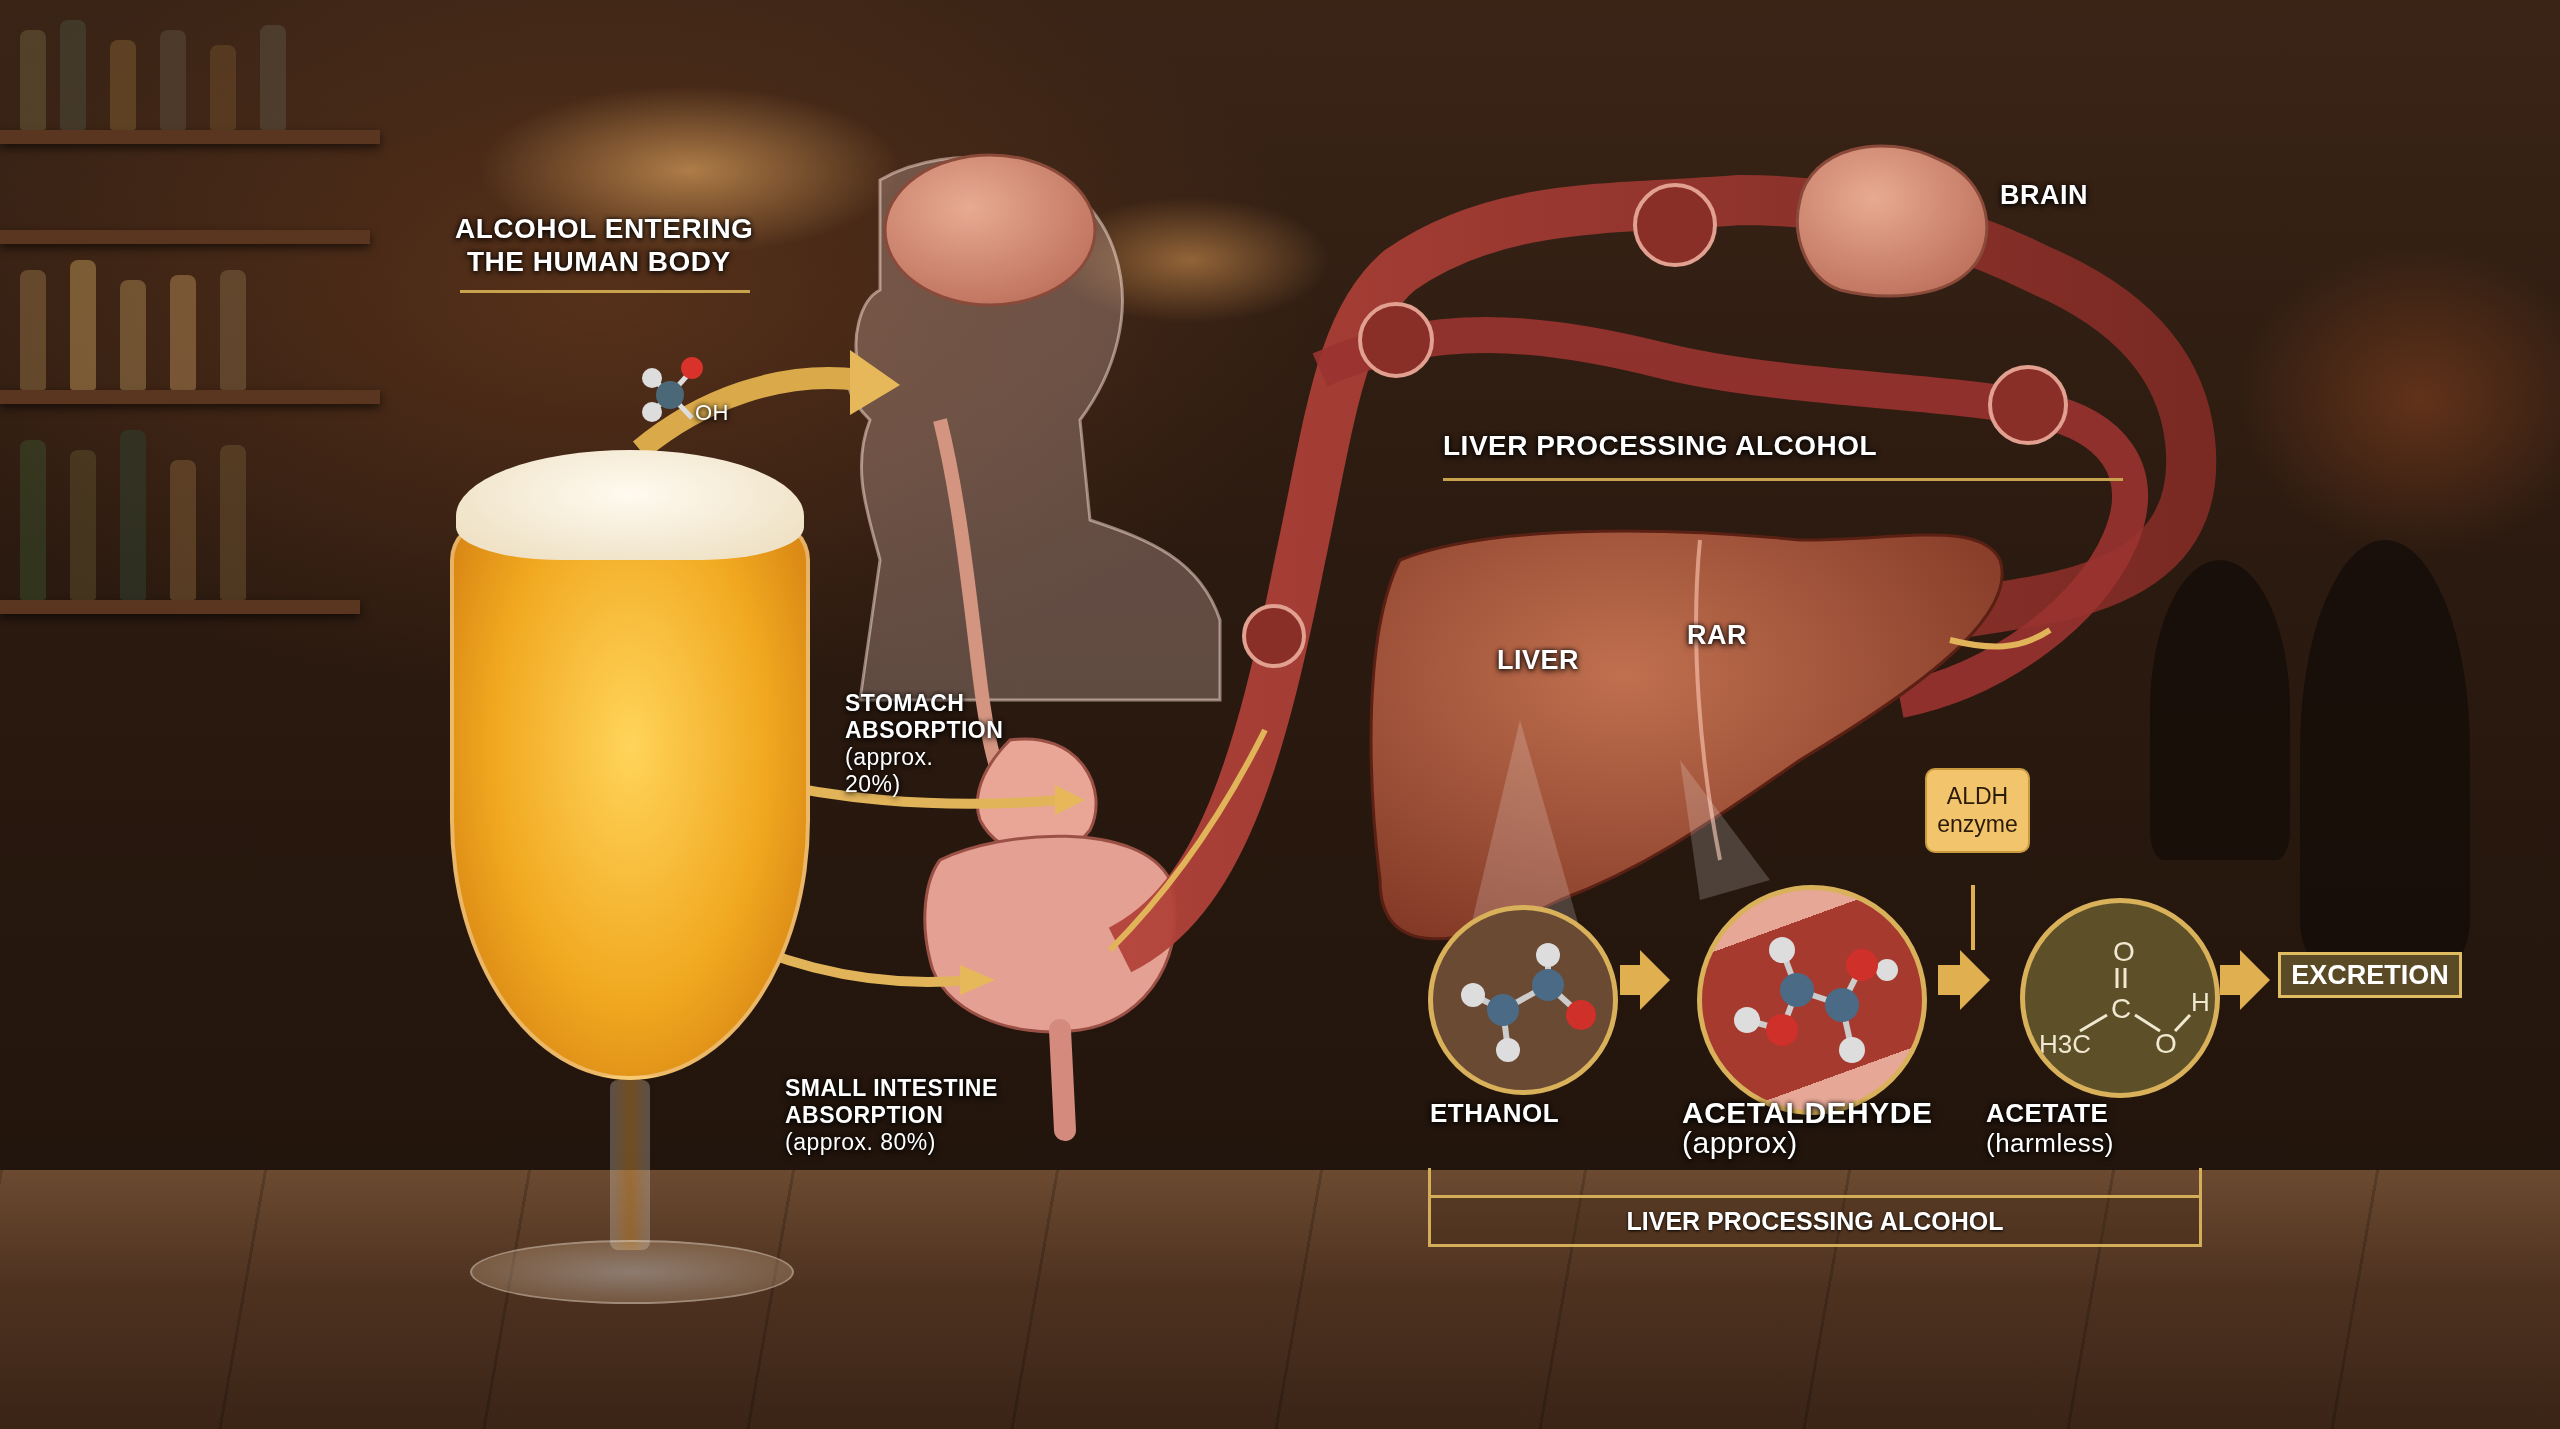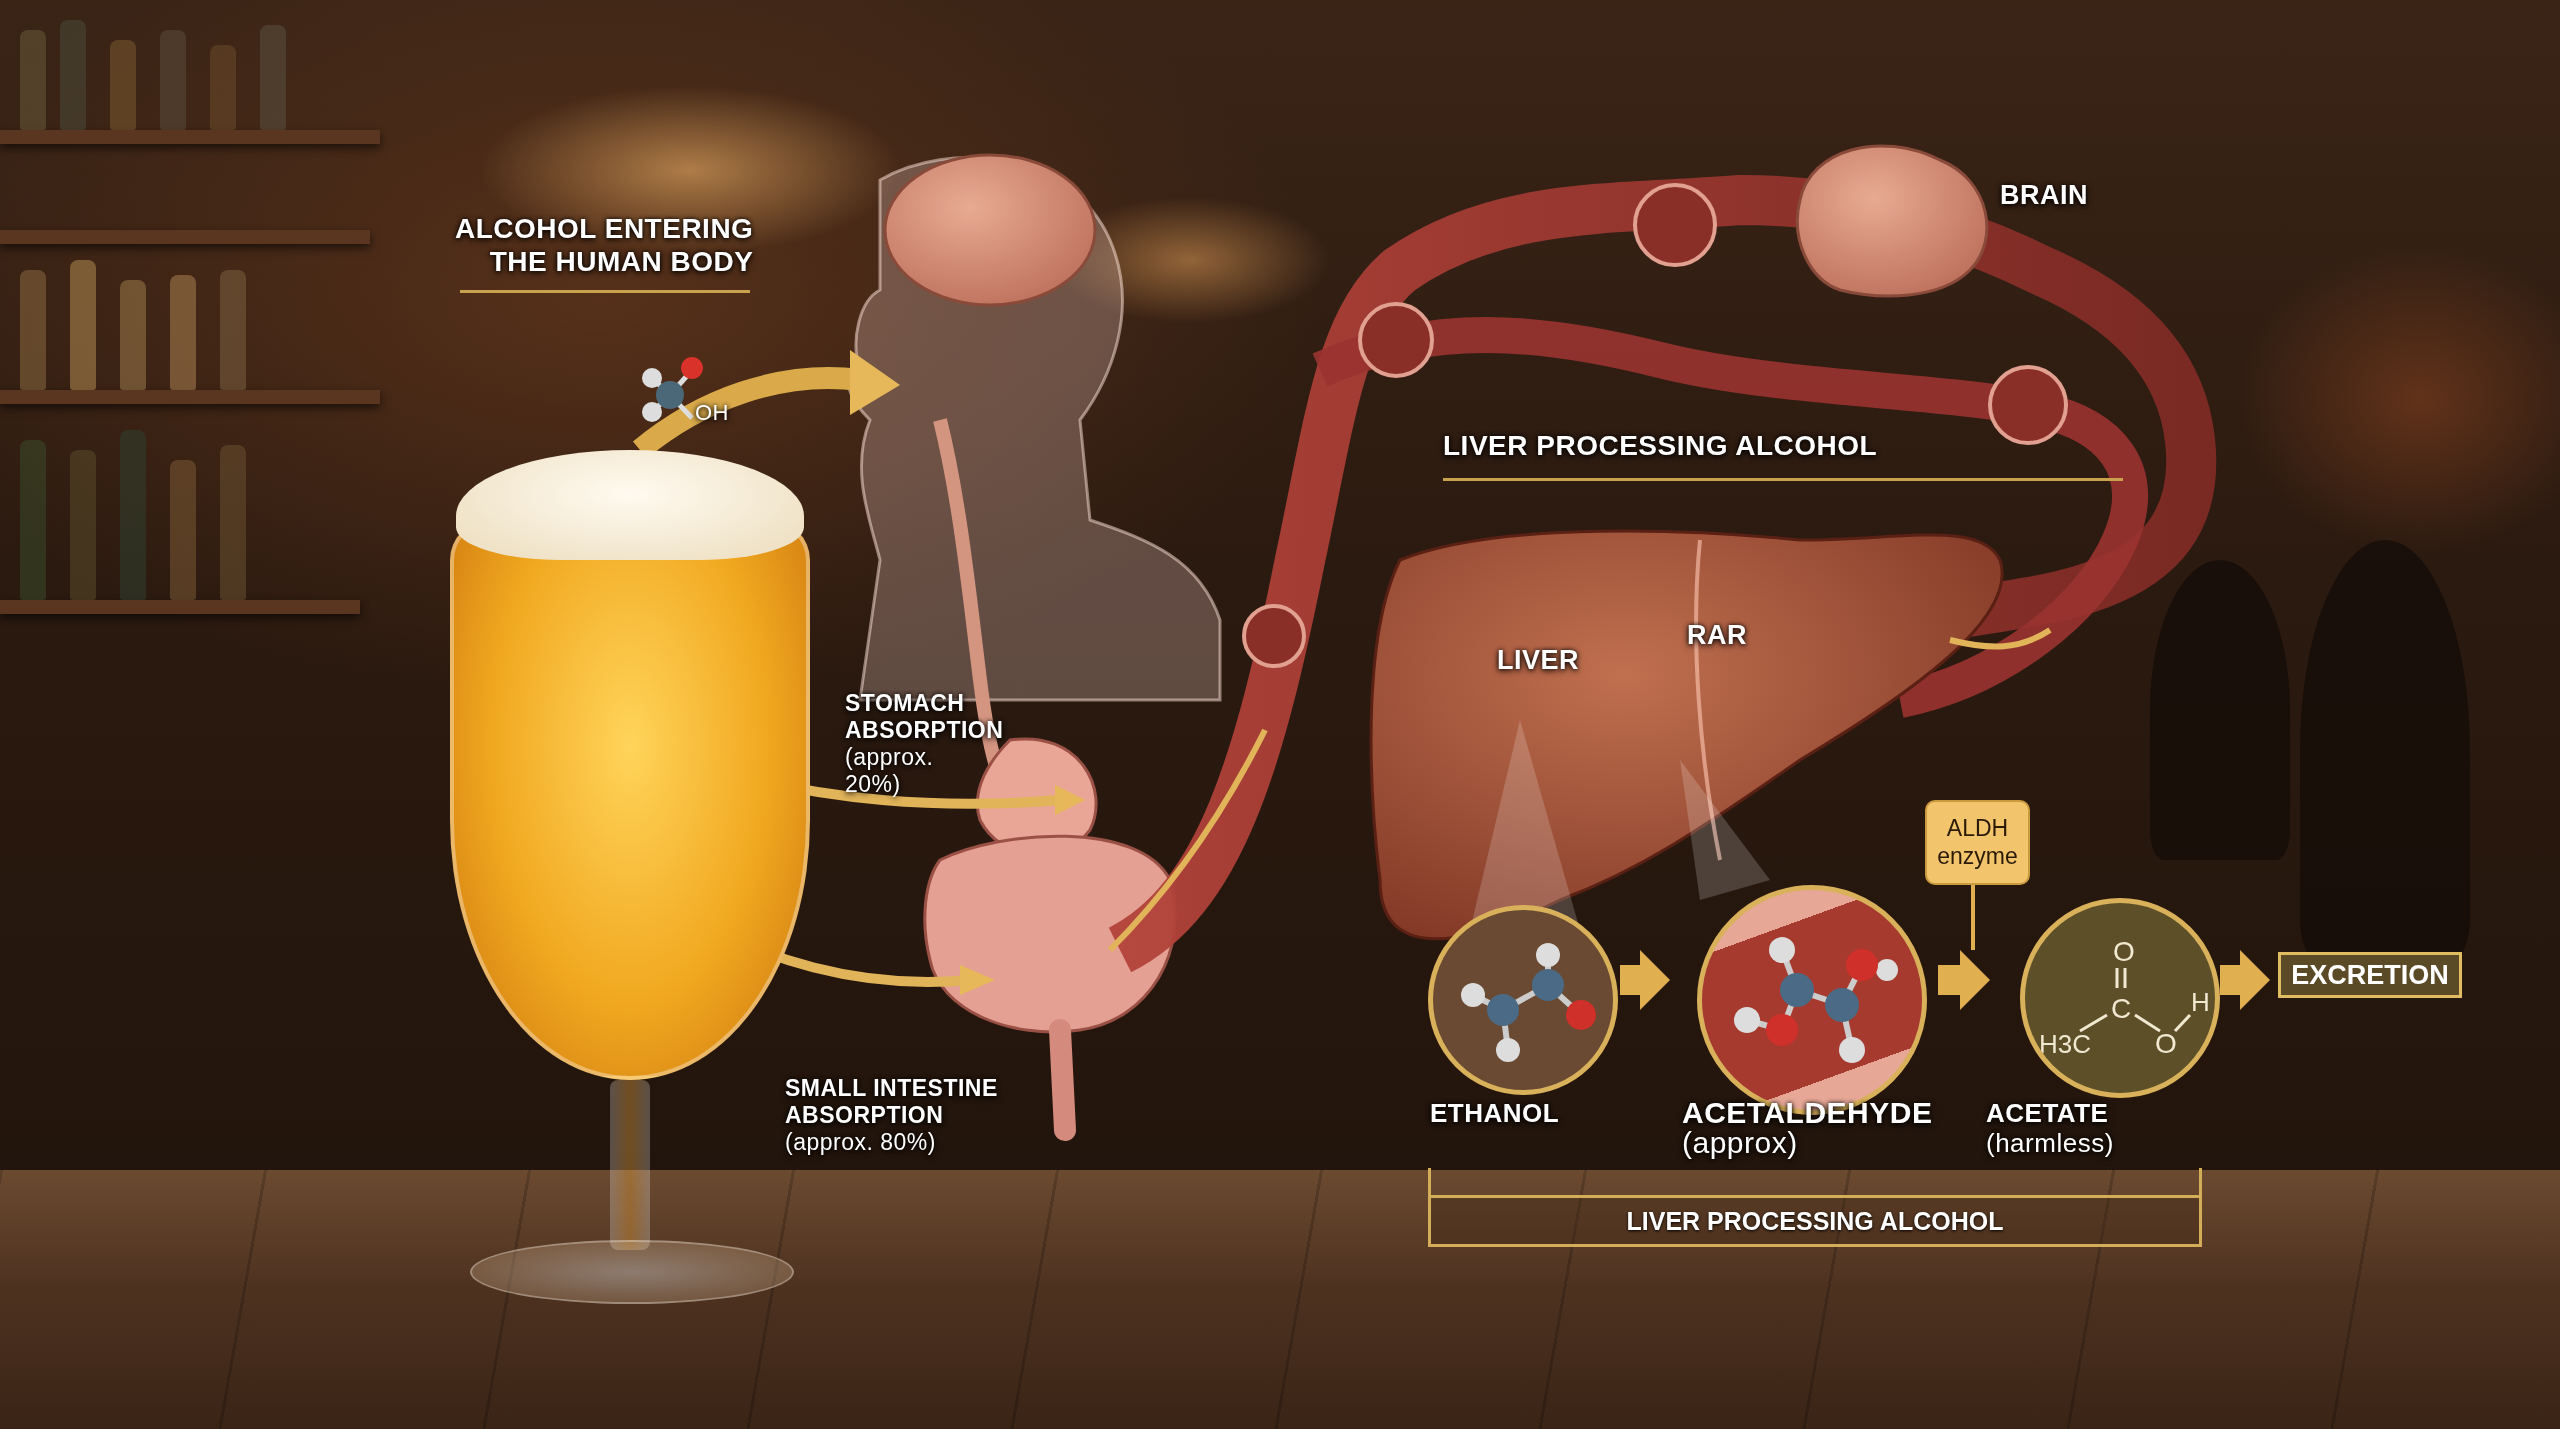--- a/index.html
+++ b/index.html
@@ -32,21 +32,21 @@
     background:radial-gradient(ellipse at 50% 40%,#ffd45a 0%,#f1a820 55%,#c9720c 100%);
     border:4px solid rgba(255,255,255,.35);box-sizing:border-box;}
   .foam{position:absolute;left:6px;top:0;width:348px;height:110px;border-radius:50% 50% 30% 30%/60% 60% 30% 30%;
     background:radial-gradient(ellipse at 50% 40%,#fffaf0,#efe2c6 80%);}
   .stem{position:absolute;left:160px;top:630px;width:40px;height:170px;background:linear-gradient(90deg,rgba(255,255,255,.25),rgba(230,160,60,.4),rgba(255,255,255,.25));border-radius:8px;}
   .foot{position:absolute;left:20px;top:790px;width:320px;height:60px;border-radius:50%;
     background:radial-gradient(ellipse,rgba(255,255,255,.35),rgba(200,150,90,.25));border:2px solid rgba(255,255,255,.3);}
 
   .organ{position:absolute;}
   .mol-circle{position:absolute;border:5px solid #d9b15a;border-radius:50%;box-sizing:border-box;overflow:hidden;}
-  .aldh{position:absolute;left:1925px;top:800px;width:105px;height:85px;background:#f2c46b;border-radius:10px;
+  .aldh{position:absolute;left:1925px;top:768px;width:105px;height:85px;background:#f2c46b;border-radius:10px;
     color:#2a1a08;font-size:23px;text-align:center;line-height:28px;padding-top:12px;box-sizing:border-box;border:2px solid #c99a3e;}
   .excretion{position:absolute;left:2278px;top:952px;width:184px;height:46px;background:#5a4a25;border:3px solid #e0bd62;
     color:#fff;font-weight:700;font-size:27px;display:flex;align-items:center;justify-content:center;box-sizing:border-box;}
   .bottom-bar{position:absolute;left:1428px;top:1195px;width:774px;height:52px;border:3px solid #d3ad58;box-sizing:border-box;
     color:#fff;font-size:25px;font-weight:700;display:flex;align-items:center;justify-content:center;background:rgba(60,38,20,.35);
     text-shadow:0 1px 3px #000;}
   .bracket-side{position:absolute;width:3px;background:#d3ad58;}
 </style>
 </head>
 <body>
@@ -154,21 +154,21 @@
   <line x1="40" y1="55" x2="22" y2="72" stroke="#ddd" stroke-width="5"></line>
   <line x1="40" y1="55" x2="62" y2="30" stroke="#ddd" stroke-width="5"></line>
   <line x1="40" y1="55" x2="62" y2="78" stroke="#ddd" stroke-width="5"></line>
   <circle cx="22" cy="38" r="10" fill="#ddd"></circle>
   <circle cx="22" cy="72" r="10" fill="#ddd"></circle>
   <circle cx="40" cy="55" r="14" fill="#4a6878"></circle>
   <circle cx="62" cy="28" r="11" fill="#d8322a"></circle>
 </svg>
 <div class="label" style="left:695px;top:400px;font-size:22px;font-weight:400;">OH</div>
 
-<div class="label" style="left:455px;top:212px;font-size:28px;line-height:33px;text-align:right;">
+<div class="label" style="left:455px;top:212px;font-size:28px;line-height:33px;text-align:left;">
   <span style="display:block">ALCOHOL ENTERING</span>
   <span style="display:block;padding-left:12px">THE HUMAN BODY</span>
 </div>
 <div class="gold-line" style="left:460px;top:290px;width:290px;"></div>
 
 <div class="label" style="left:845px;top:690px;font-size:23px;line-height:27px;width:130px;">
   <span style="display:block">STOMACH</span>
   <span style="display:block">ABSORPTION</span>
   <span class="sub">(approx. 20%)</span>
 </div>

